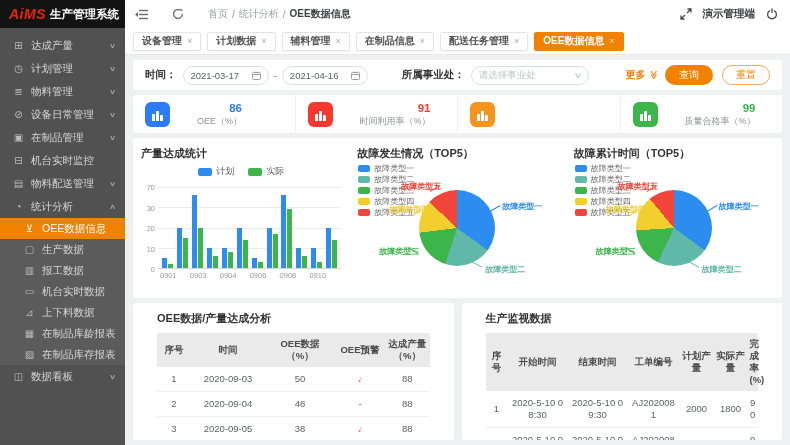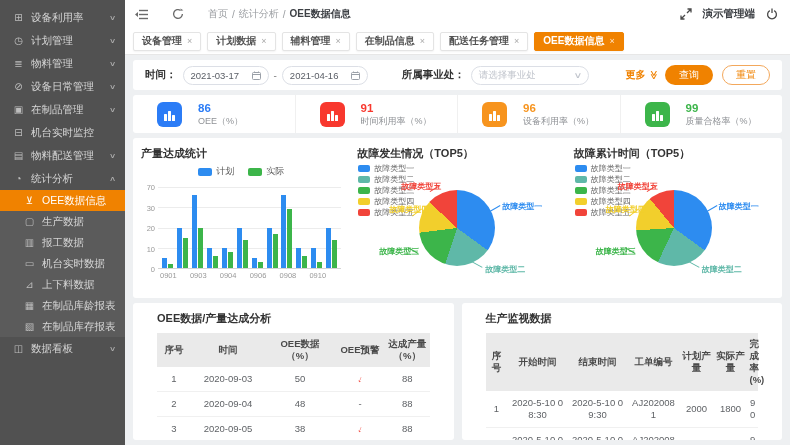--- a/index.html
+++ b/index.html
@@ -61,21 +61,21 @@
   .more { margin-left:auto; color:#f08200; font-size:10px; font-weight:bold; display:flex;
     gap:1px; cursor:pointer; white-space:nowrap; }
   .more .dbl { display:inline-block; transform:rotate(90deg); font-size:9px; }
   .btn { height:20px; padding:0 13px; border-radius:10px; font-size:10px; display:flex; align-items:center;
     margin-left:9px; cursor:pointer; white-space:nowrap; border:1px solid transparent; }
   .btn.primary { background:#f08200; color:#fff; }
   .btn.ghost { border-color:#f3a85c; color:#f08200; background:#fff; }
 
   
   .kpi-strip { height:38px; display:flex; flex-shrink:0; }
-  .kpi { flex:1; display:flex; align-items:center; padding-left:24px; gap:16px; }
+  .kpi { flex:1; display:flex; align-items:center; padding-left:12px; gap:27px;text-align:right; }
   .kpi + .kpi { border-left:1px solid #f0f0f0; }
   .kpi-icon { width:25px; height:25px; border-radius:6px; display:flex; align-items:center;
     justify-content:center; flex-shrink:0; }
   .kpi-value { font-size:11.5px; font-weight:bold; line-height:1.2; }
   .kpi-label { font-size:9px; color:#8f9296; line-height:1.2; }
 
   
   .charts-card { height:160px; display:flex; flex-shrink:0; }
   .chart-sec { flex:1; position:relative; padding:8px 8px 8px; min-width:0; }
   .sec-title { font-size:11px; font-weight:bold; color:#333; white-space:nowrap; }
@@ -122,24 +122,28 @@
   .t-right th:nth-child(3){width:60px} .t-right th:nth-child(4){width:52px}
   .t-right th:nth-child(5){width:34px} .t-right th:nth-child(6){width:34px}
   .warn-arrow { color:#f1443a; display:inline-block; transform:rotate(22deg); font-weight:bold; }
 </style>
 </head>
 <body>
 
 <div class="app">
 
   <aside class="sidebar">
+    <div class="logo">
+      <span class="brand">AiMS</span>
+      <span class="brand-suffix">生产管理系统</span>
+    </div>
     <nav class="side-nav" id="side-nav">
         <div class="side-item">
           <span class="mi">⊞</span>
-          <span class="ml">设备利用率</span>
+          <span class="ml">达成产量</span>
           <span class="chev">∨</span>
         </div>
         <div class="side-item">
           <span class="mi">◷</span>
           <span class="ml">计划管理</span>
           <span class="chev">∨</span>
         </div>
         <div class="side-item">
           <span class="mi">≣</span>
           <span class="ml">物料管理</span>
@@ -343,24 +347,20 @@
             </div>
           </div>
           <div class="kpi">
             <div class="kpi-icon" style="background: rgb(247, 148, 30);">
               <svg width="13" height="13" viewBox="0 0 13 13" fill="#fff">
                 <rect x="1" y="6" width="3" height="7" rx="0.5"></rect>
                 <rect x="5" y="3" width="3" height="10" rx="0.5"></rect>
                 <rect x="9" y="7" width="3" height="6" rx="0.5"></rect>
               </svg>
             </div>
-            <div class="kpi-text">
-              <div class="kpi-value" style="color: rgb(247, 148, 30);">96</div>
-              <div class="kpi-label">设备利用率（%）</div>
-            </div>
           </div>
           <div class="kpi">
             <div class="kpi-icon" style="background: rgb(60, 181, 74);">
               <svg width="13" height="13" viewBox="0 0 13 13" fill="#fff">
                 <rect x="1" y="6" width="3" height="7" rx="0.5"></rect>
                 <rect x="5" y="3" width="3" height="10" rx="0.5"></rect>
                 <rect x="9" y="7" width="3" height="6" rx="0.5"></rect>
               </svg>
             </div>
             <div class="kpi-text">

